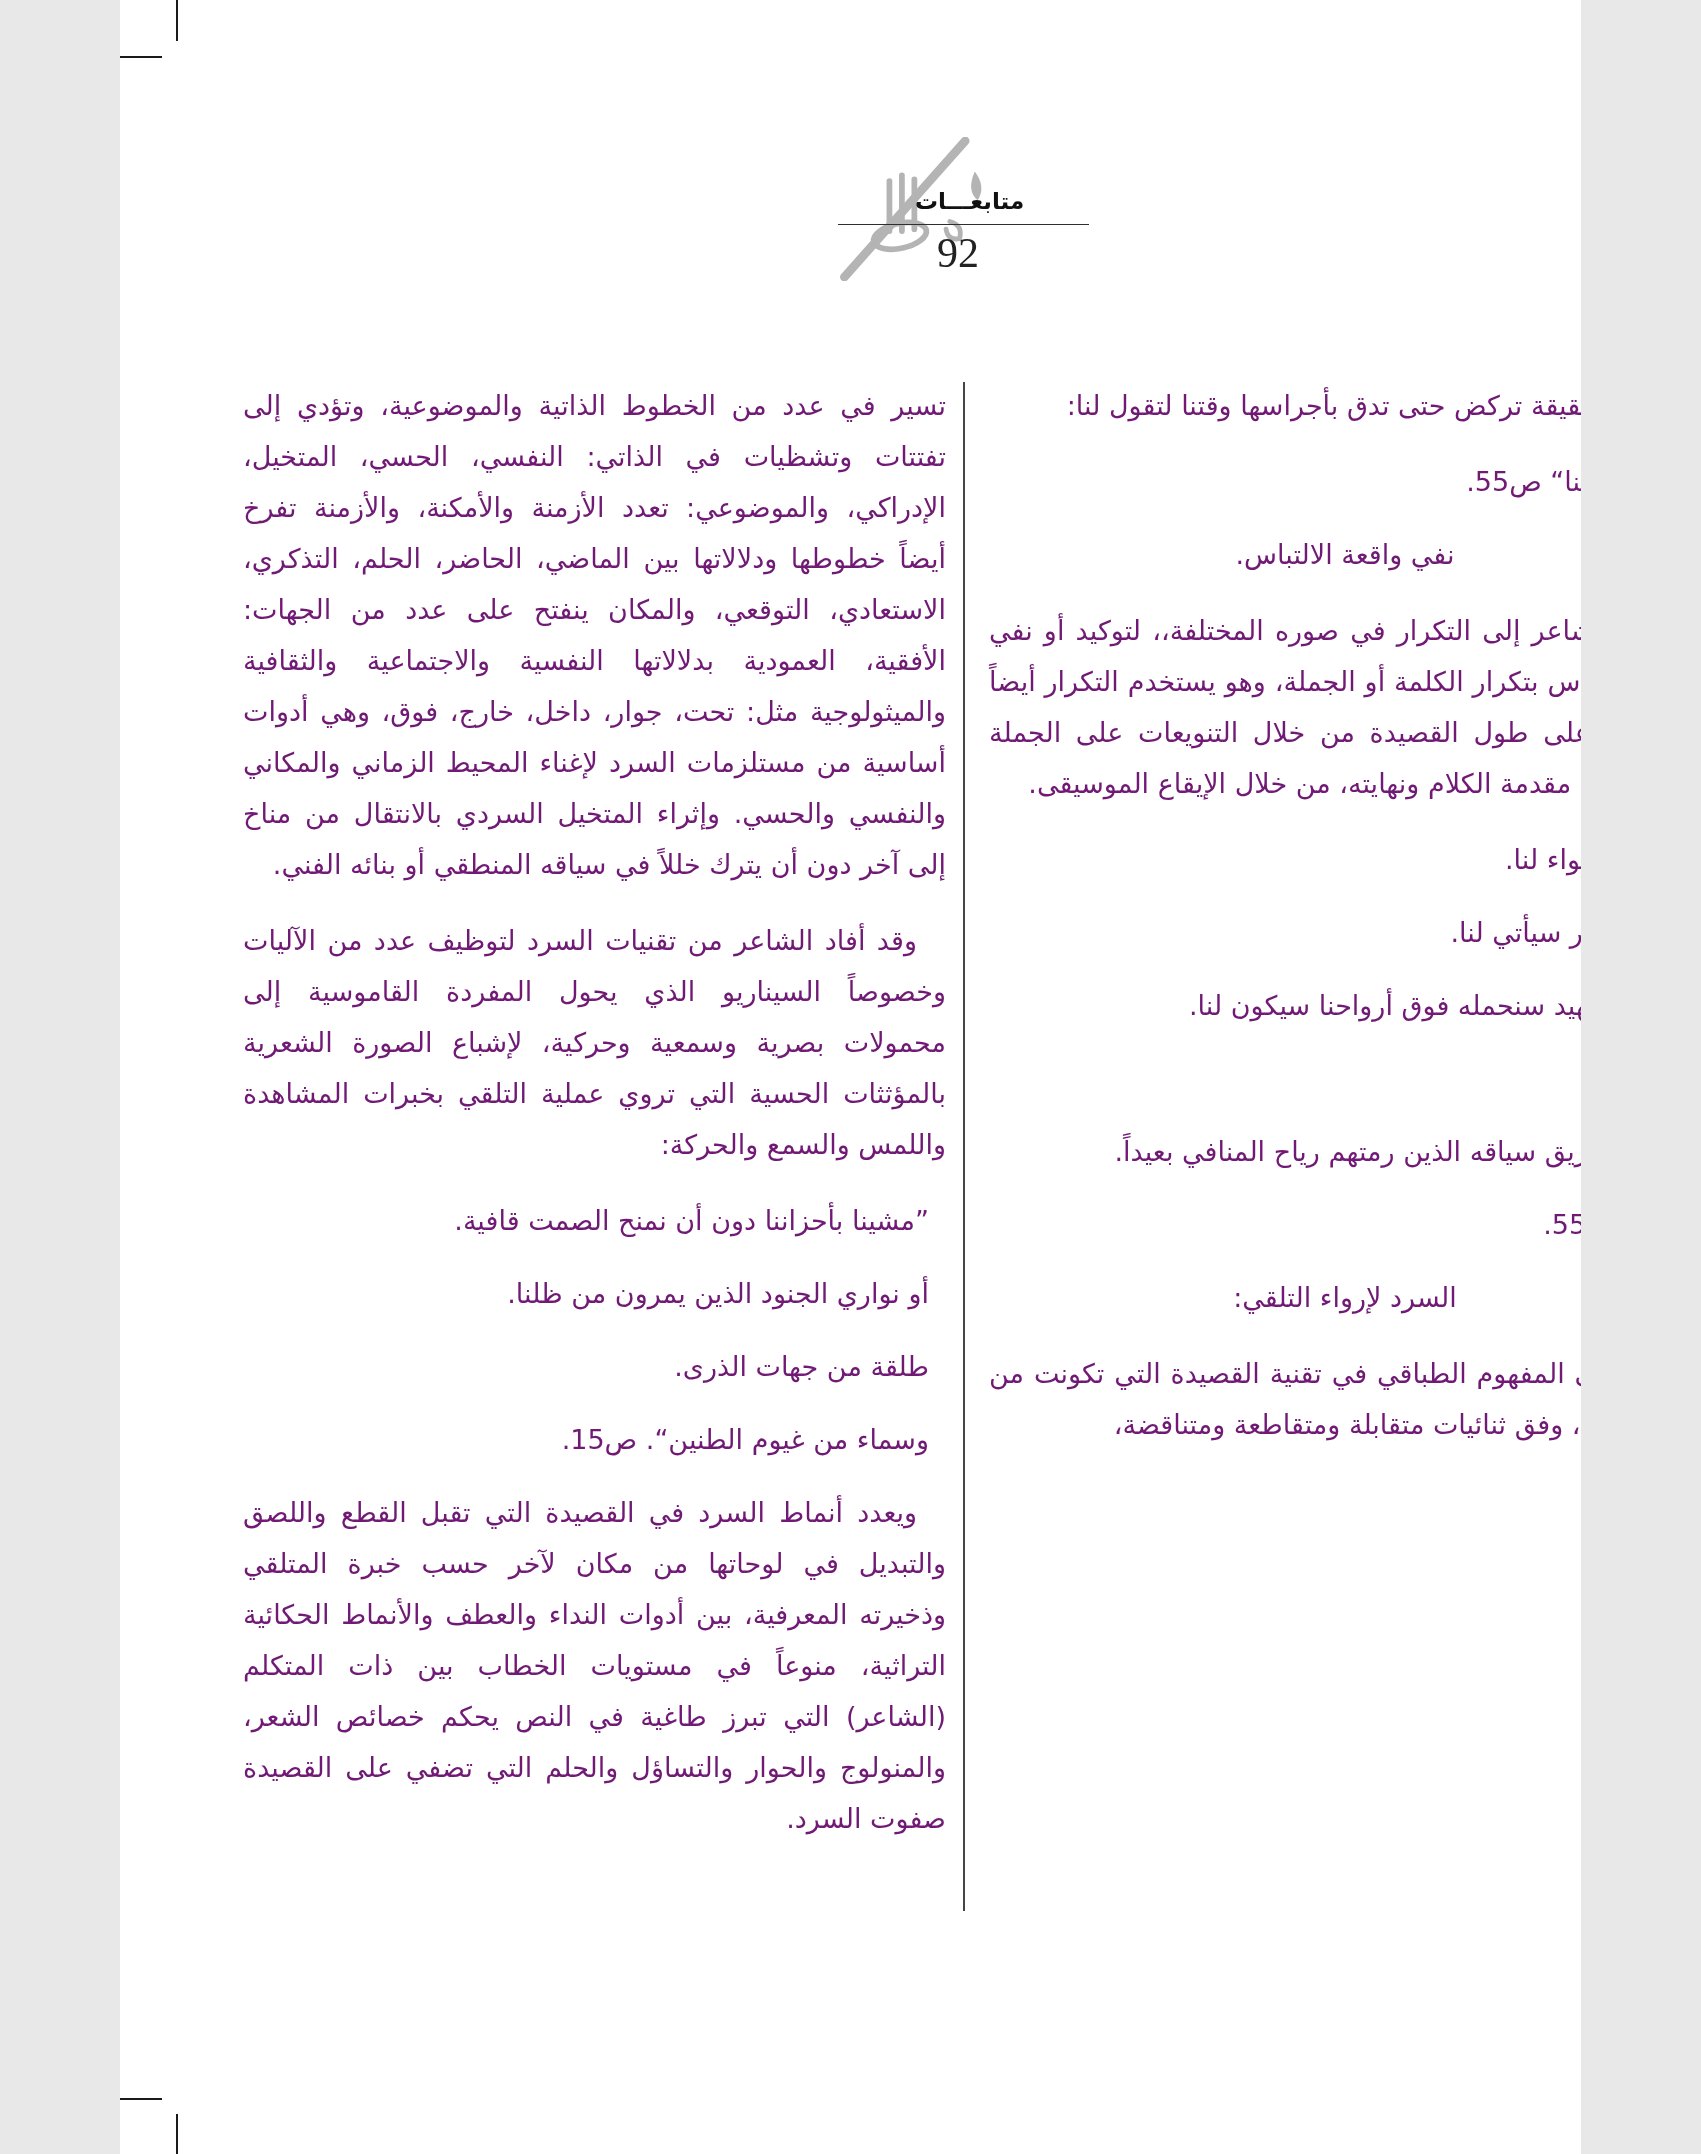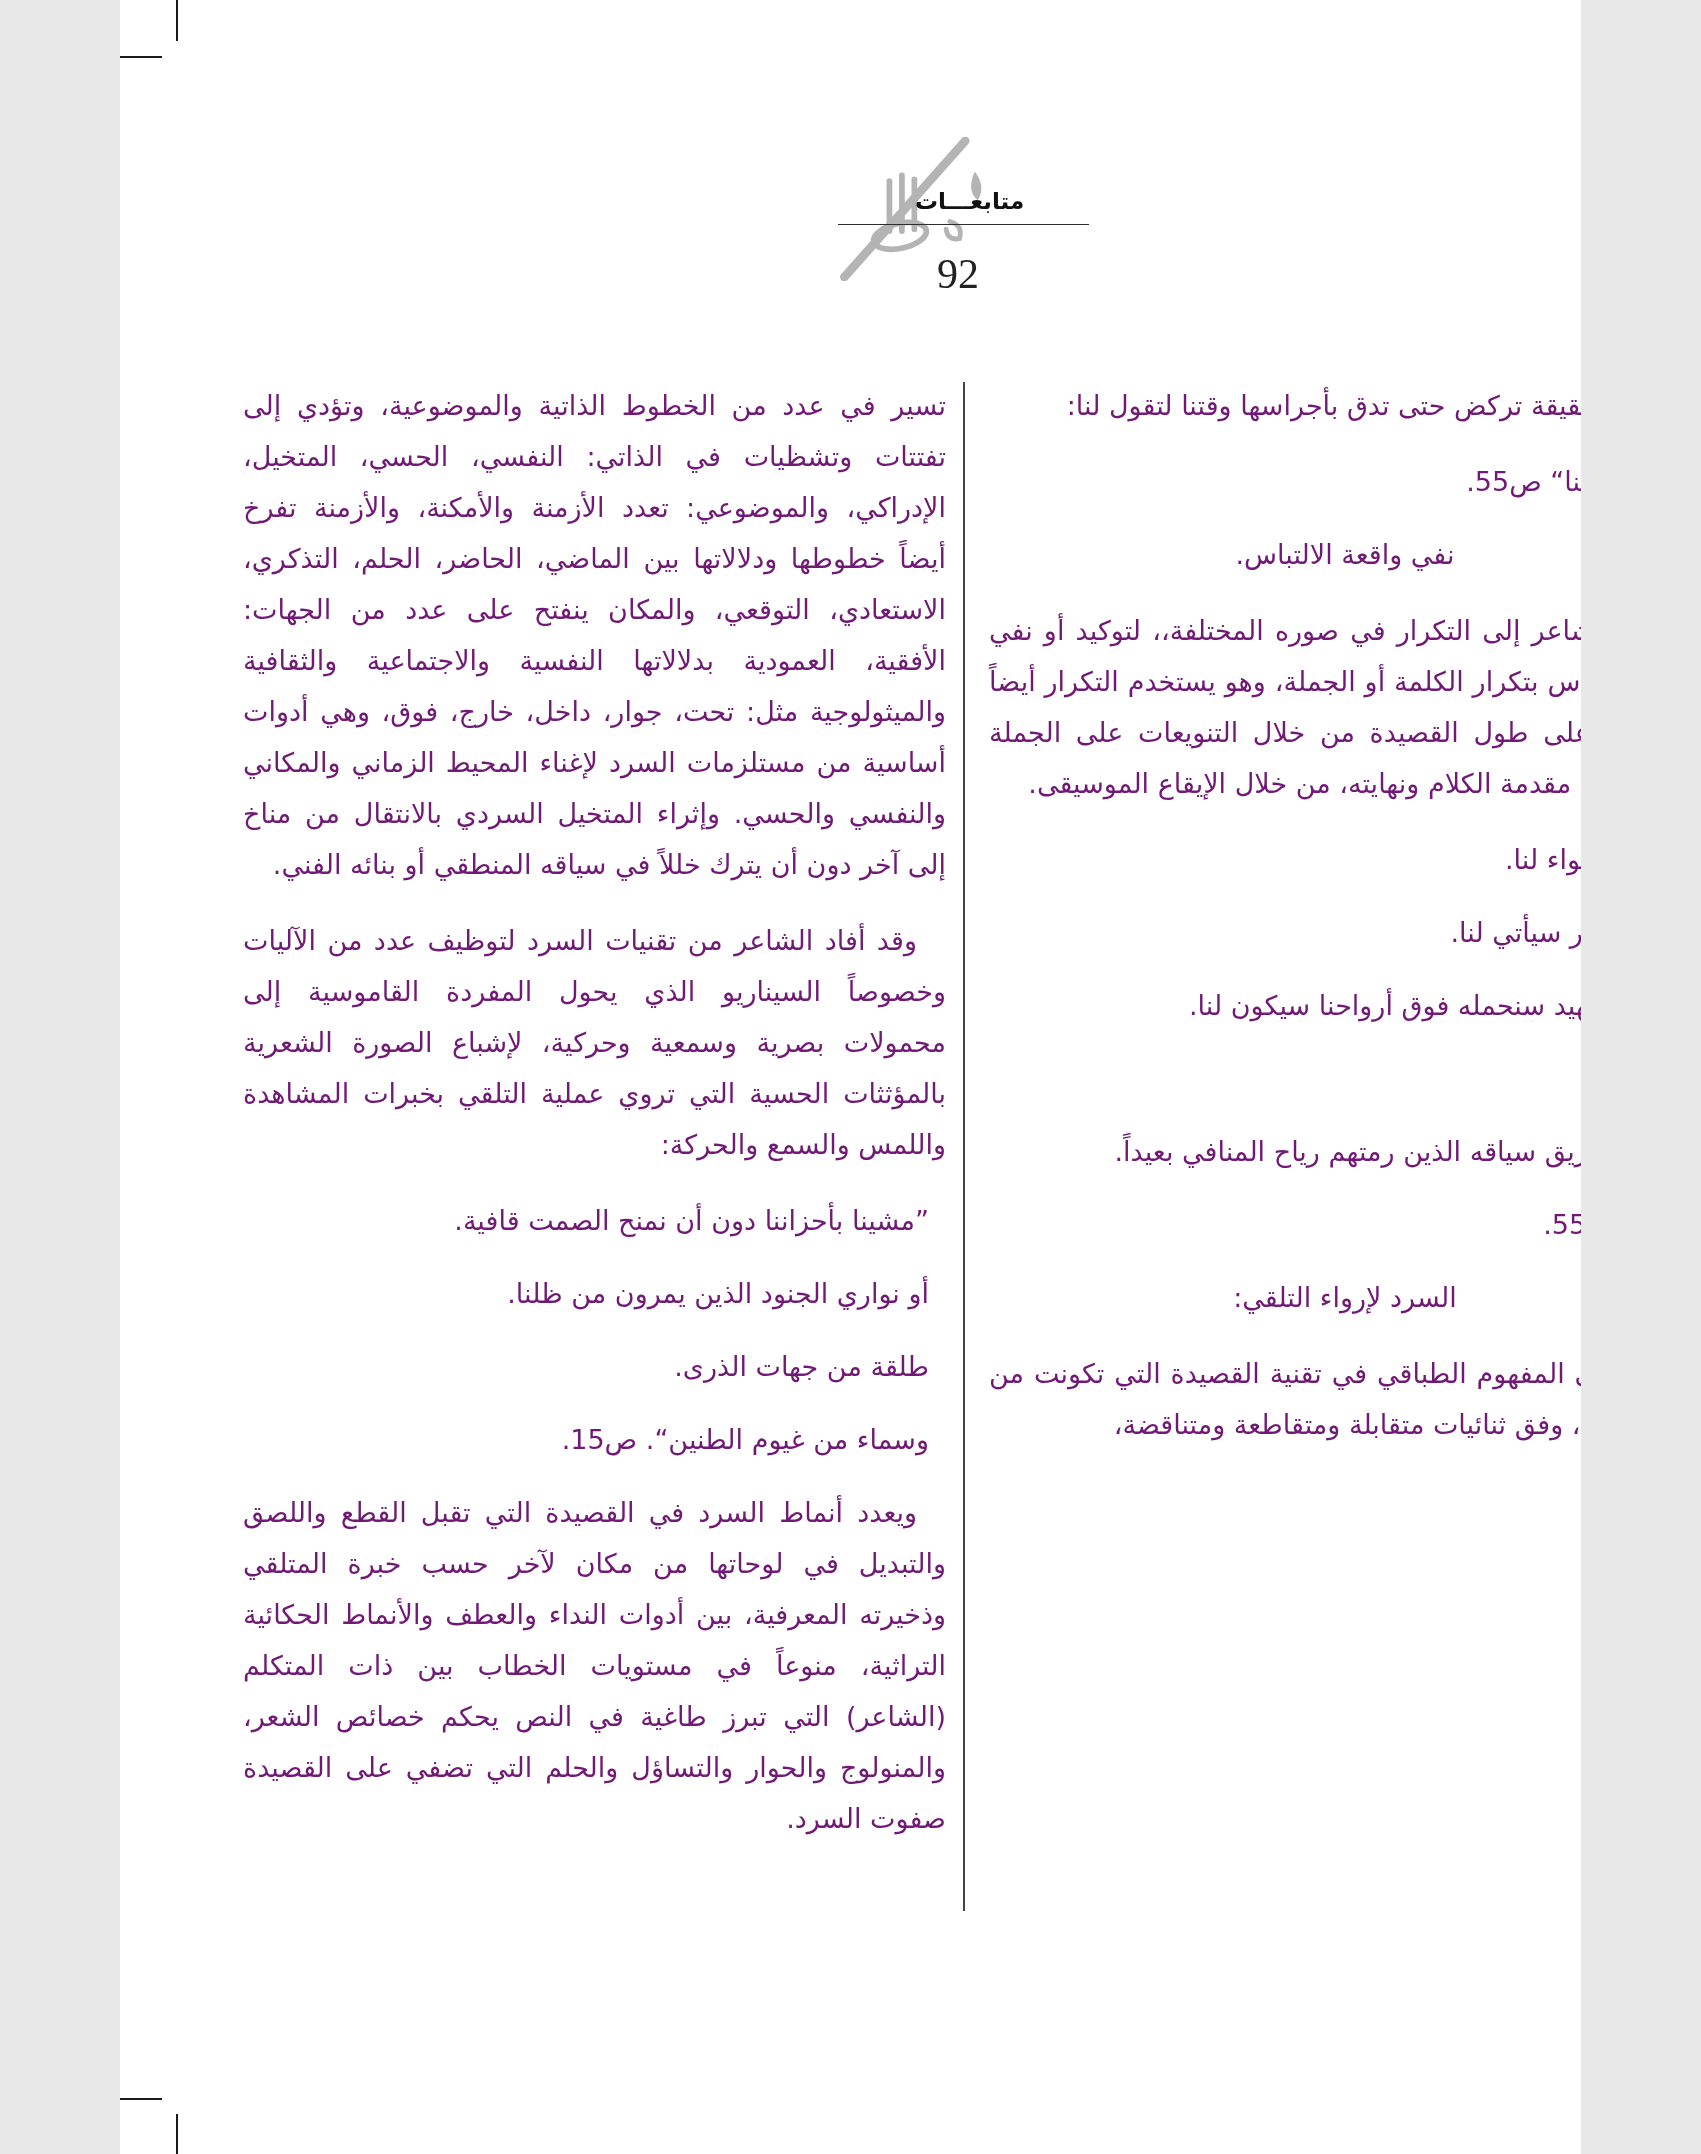--- a/index.html
+++ b/index.html
@@ -36,21 +36,20 @@
     left: 718px; top: 224px; width: 251px; height: 0;
     border-top: 1.9px solid #2e2e2e;
   }
   .page-number {
     position: absolute;
     left: 794px; top: 229px; width: 88px;
     text-align: center;
     font-family: "Liberation Serif", "DejaVu Serif", serif;
     font-size: 42px;
     color: #222;
-    margin-top: 21px;
   }
 
   
   .divider {
     position: absolute;
     left: 843px; top: 382px;
     width: 1.9px; height: 1529px;
     background: #454545;
   }
 

